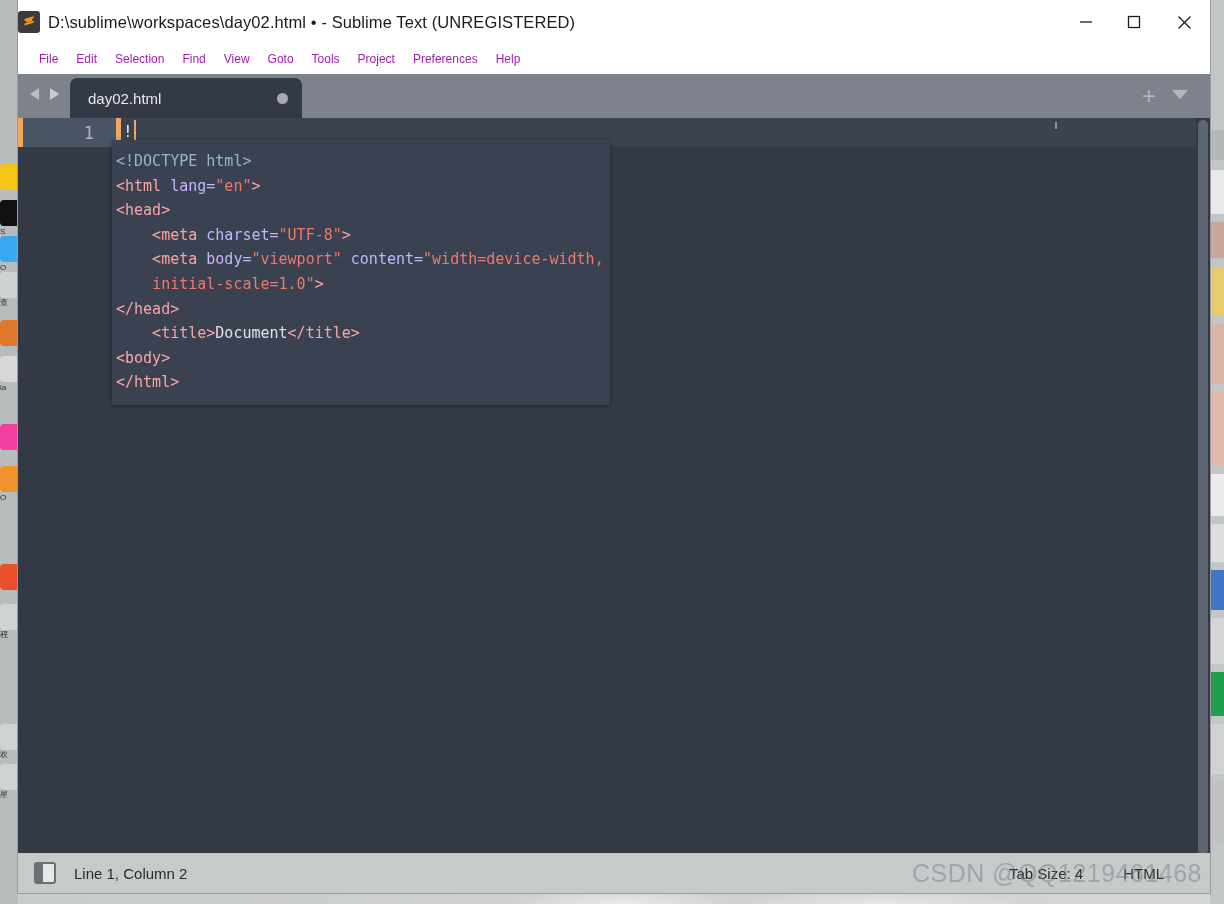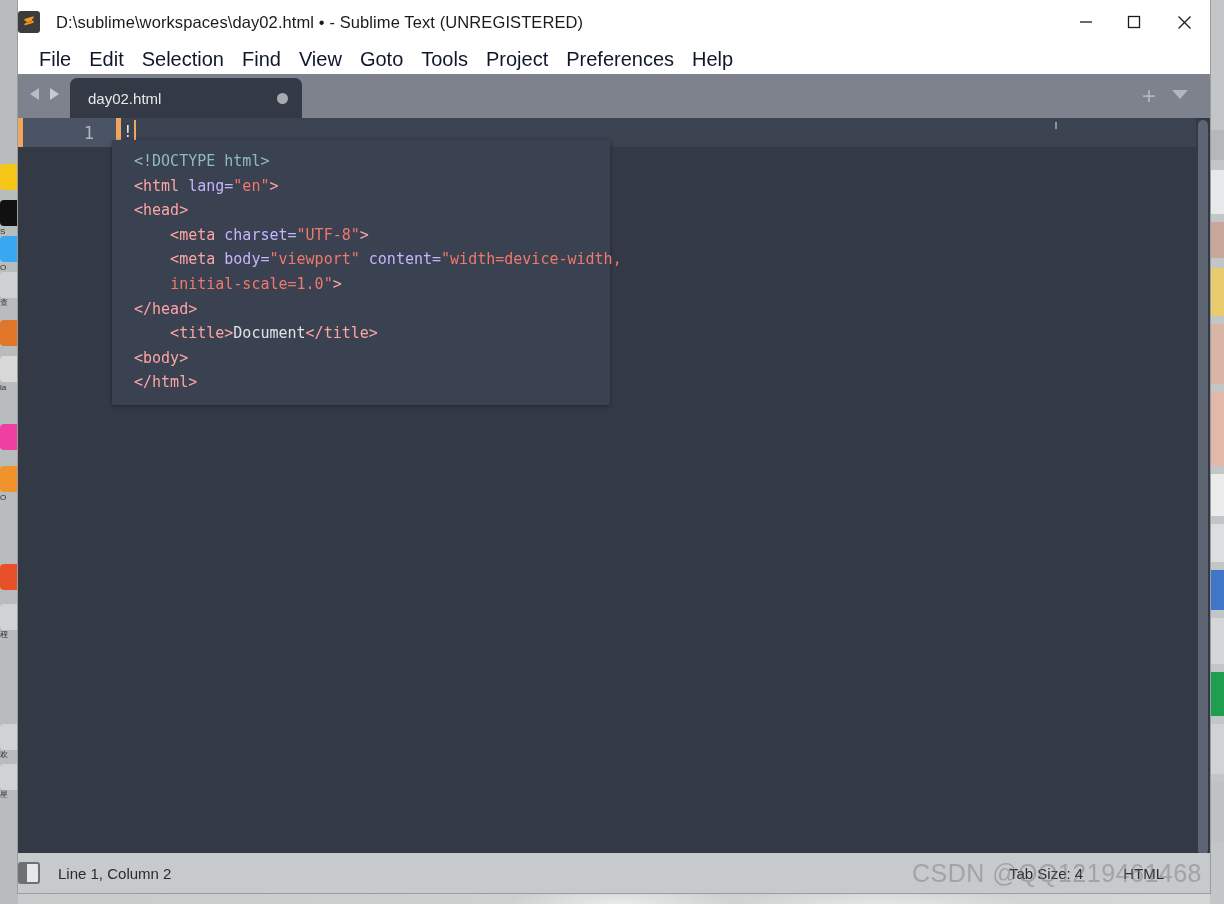--- a/index.html
+++ b/index.html
@@ -91,21 +91,21 @@
     background: #3c3c3c;
     border-radius: 3px;
     position: relative;
     flex: none;
     display: flex;
     align-items: center;
     justify-content: center;
   }
   #app-icon svg { display: block; }
   #title-text {
-    margin-left: 16px;
+    margin-left: 8px;
     font-size: 16.5px;
     color: #1b1b1b;
     white-space: nowrap;
     letter-spacing: .1px;
   }
   #win-controls {
     margin-left: auto;
     display: flex;
     height: 44px;
     flex: none;
@@ -123,22 +123,22 @@
   
   #menubar {
     height: 30px;
     background: #ffffff;
     display: flex;
     align-items: center;
     padding-left: 12px;
     flex: none;
   }
   .menu-item {
-    font-size: 20px;
-    color: #0f172a;
+    font-size: 12px;
+    color: #a21caf;
     padding: 0 9px;
     line-height: 30px;
     white-space: nowrap;
   }
 
   
   #tabstrip {
     height: 44px;
     background: #7d828c;
     display: flex;
@@ -263,21 +263,21 @@
     background: #3a4150;
     box-shadow: 0 1px 4px rgba(0,0,0,.35);
     padding: 9px 0 10px 0;
     box-sizing: border-box;
   }
   .code-line {
     font-family: "DejaVu Sans Mono", monospace;
     font-size: 15px;
     line-height: 24.6px;
     white-space: pre;
-    padding-left: 22px;
+    padding-left: 4px;
     color: #8fbcbb;
   }
   .tok-tag    { color: #fca5a5; }
   .tok-attr   { color: #c4b5fd; }
   .tok-val    { color: #f0796b; }
   .tok-text   { color: #dfe2e6; }
   .tok-doct   { color: #8fbcbb; }
   #minimap-mark {
     position: absolute;
     right: 153px;
@@ -302,20 +302,21 @@
   }
 
   
   #statusbar {
     height: 40px;
     background: #c7cacb;
     display: flex;
     align-items: center;
     flex: none;
     position: relative;
+    padding-left: 16px;
   }
   #sidebar-toggle {
     width: 22px; height: 22px;
     border: 2px solid #6c7073;
     border-radius: 3px;
     background: #e6e8e8;
     position: relative;
     flex: none;
     box-sizing: border-box;
   }

